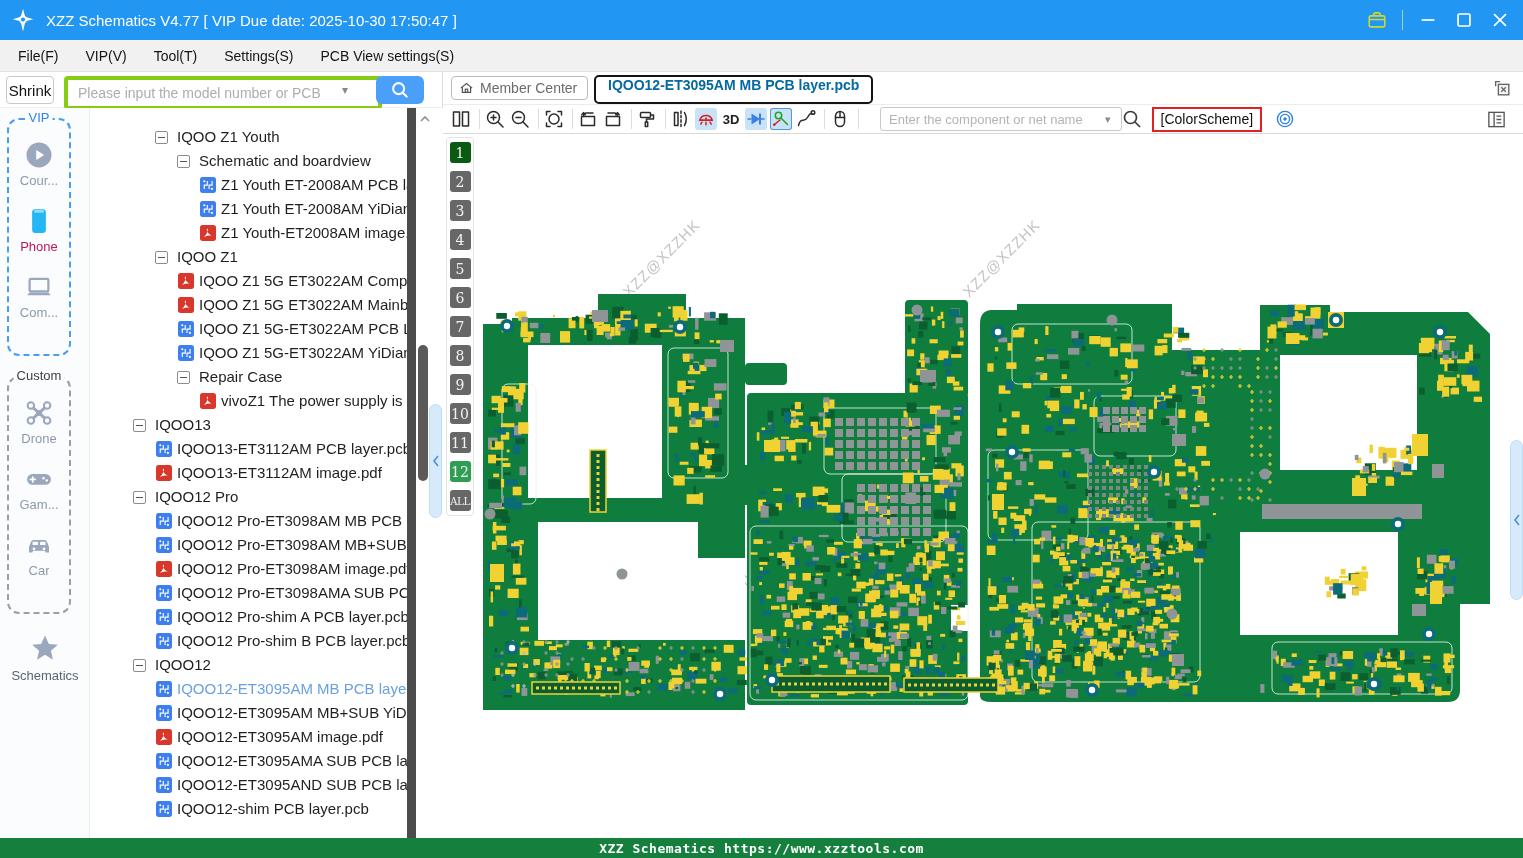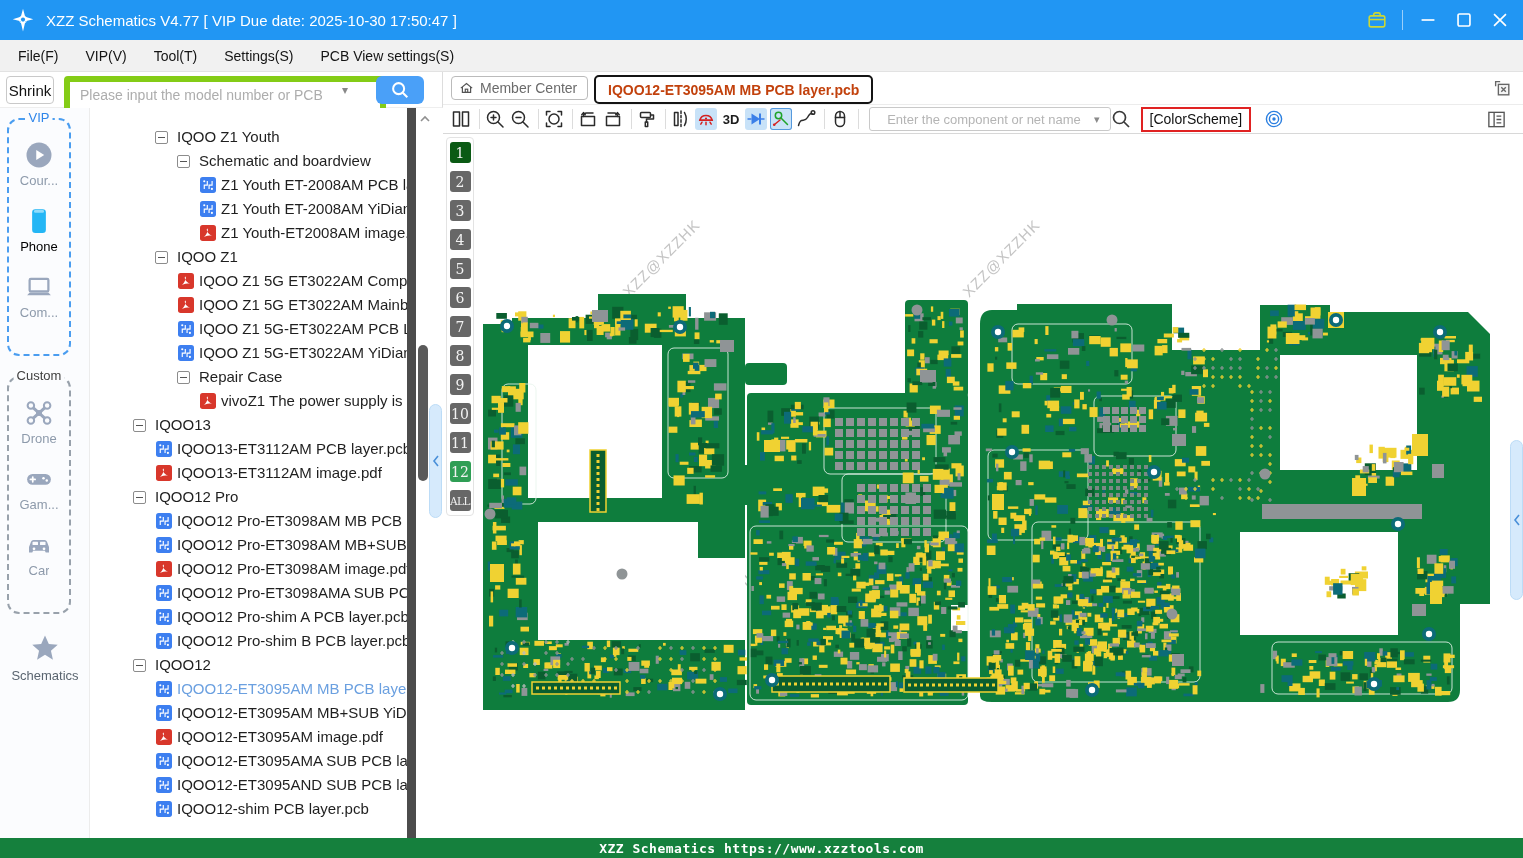--- a/index.html
+++ b/index.html
@@ -15,72 +15,72 @@
   .tb-sep{width:1px;height:20px;background:rgba(255,255,255,.55);}
   
   .menubar{left:0;top:40px;width:1523px;height:32px;background:#f1f1f1;border-bottom:1px solid #e2e2e2;
            display:flex;align-items:center;padding-left:18px;box-sizing:border-box;}
   .menu-item{font-size:14px;color:#141414;margin-right:27px;white-space:nowrap;cursor:default;}
   
   .searchrow{left:0;top:72px;width:443px;height:36px;background:#fff;border-right:1px solid #ddd;
              border-bottom:1px solid #eee;box-sizing:border-box;}
   .shrink-btn{position:absolute;left:6px;top:4px;width:48px;height:28px;border:1px solid #c9c9c9;border-radius:4px;
               background:#fff;font-size:15px;color:#111;display:flex;align-items:center;justify-content:center;}
-  .model-input{position:absolute;left:64px;top:4px;width:276px;height:26px;border:6px solid #84cc16;border-radius:4px;
+  .model-input{position:absolute;left:64px;top:4px;width:276px;height:26px;border:4px solid #84cc16;border-radius:4px;
                font-size:14px;color:#333;padding:0 24px 0 10px;font-family:"Liberation Sans",sans-serif;}
   .model-input::placeholder{color:#adadad;}
   .model-chevron{position:absolute;left:342px;top:11px;color:#888;font-size:12px;}
   .search-btn{position:absolute;left:376px;top:4px;width:48px;height:28px;background:#4aa0f8;border-radius:6px;
               display:flex;align-items:center;justify-content:center;cursor:pointer;}
   
   .rail{left:0;top:108px;width:90px;height:730px;background:#fbfcfe;border-right:1px solid #ececec;box-sizing:border-box;}
   .rail-group{position:absolute;left:7px;width:60px;border-radius:12px;}
   .rail-group.vip{top:10px;height:234px;border:2px dashed #4a9df0;}
   .rail-group.custom{top:268px;height:234px;border:2px dashed #98a1ab;}
   .rail-legend{position:absolute;top:-10px;left:50%;transform:translateX(-50%);background:#fbfcfe;
                padding:0 3px;font-size:13px;white-space:nowrap;}
   .rail-legend.vip-l{color:#2f86ea;}
   .rail-legend.cus-l{color:#404040;}
   .rail-items{display:flex;flex-direction:column;align-items:center;padding-top:20px;gap:18px;}
   .rail-item{display:flex;flex-direction:column;align-items:center;cursor:pointer;width:58px;}
   .rail-item .ric{width:30px;height:30px;}
   .rail-item .rlb{font-size:13px;color:#8d9aab;margin-top:3px;max-width:56px;overflow:hidden;white-space:nowrap;}
-  .rail-item.active .rlb{color:#000000;}
+  .rail-item.active .rlb{color:#be185d;}
   .favorites{position:absolute;left:0;top:524px;width:90px;display:flex;flex-direction:column;align-items:center;cursor:pointer;}
   .favorites .ric{width:34px;height:34px;}
   .favorites .rlb{font-size:13px;color:#5a6570;margin-top:2px;}
   
   .treepanel{left:90px;top:108px;width:353px;height:730px;background:#fff;overflow:hidden;}
   .trow{position:relative;height:24px;width:317px;overflow:hidden;white-space:nowrap;cursor:pointer;}
   .trow .tlabel{position:absolute;top:2px;font-size:15px;color:#1f1f1f;}
   .trow.sel .tlabel{color:#6ba0e0;}
   .expbox{position:absolute;top:5px;width:13px;height:13px;border:1px solid #8c8c8c;border-radius:2px;box-sizing:border-box;}
   .expbox::after{content:"";position:absolute;left:2px;right:2px;top:4.5px;height:1.5px;background:#555;}
   .ficon{position:absolute;top:3px;width:16px;height:16px;}
   .tree-splitter{position:absolute;left:317px;top:0;width:9px;height:730px;background:#4c4c4c;}
   .tree-scroll-up{position:absolute;left:328px;top:4px;width:14px;height:14px;color:#909090;}
   .tree-thumb{position:absolute;left:328px;top:237px;width:10px;height:136px;background:#5a5a5a;border-radius:5px;cursor:pointer;}
   
   .docheader{left:443px;top:72px;width:1080px;height:33px;background:#fff;border-bottom:1px solid #ececec;box-sizing:border-box;}
   .member-btn{position:absolute;left:8px;top:4px;height:24px;border:1px solid #bbb;border-radius:4px;background:#fff;
               display:flex;align-items:center;gap:5px;padding:0 10px 0 6px;color:#6b6b6b;font-size:14px;cursor:pointer;}
   .doc-tab{position:absolute;left:151px;top:3px;height:25px;border:2px solid #141414;border-radius:5px;background:#fff;
-           display:flex;align-items:center;padding:0 12px;font-size:14px;font-weight:700;color:#c2410c;cursor:pointer;}
+           display:flex;padding:0 12px;font-size:14px;font-weight:700;color:#0369a1;cursor:pointer;}
   .closeall{position:absolute;right:11px;top:6px;width:20px;height:20px;cursor:pointer;}
   
   .pcbtoolbar{left:443px;top:105px;width:1080px;height:29px;background:#fff;border-bottom:1px solid #d8d8d8;
               box-sizing:border-box;display:flex;align-items:center;padding-left:7px;}
   .titem{width:22px;height:22px;border-radius:3px;display:flex;align-items:center;justify-content:center;
          margin-right:3px;cursor:pointer;flex:0 0 auto;}
   .titem.active{background:#c8e2f8;}
   .titem.bordered{box-shadow:inset 0 0 0 1px #5599dd;}
   .tsep{width:1px;height:20px;background:#dcdcdc;margin:0 4px;flex:0 0 auto;}
   .t3d{font-size:13px;font-weight:700;color:#1c1c1c;}
   .net-input{width:212px;height:22px;border:1px solid #c9c9c9;border-radius:3px;font-size:13px;color:#444;
-             padding:0 20px 0 8px;margin-left:6px;font-family:"Liberation Sans",sans-serif;flex:0 0 auto;text-align:center;}
+             padding:0 20px 0 8px;margin-left:17px;font-family:"Liberation Sans",sans-serif;flex:0 0 auto;}
   .net-input::placeholder{color:#b4b4b4;}
   .net-chevron{color:#8a8a8a;font-size:11px;margin-left:-17px;flex:0 0 auto;}
   .mag2{width:22px;height:22px;margin-left:10px;flex:0 0 auto;cursor:pointer;}
   .colorscheme{height:21px;border:2px solid #e02222;display:flex;align-items:center;padding:0 7px;margin-left:9px;
                font-size:14px;color:#101010;cursor:pointer;flex:0 0 auto;background:#fff;}
   .eyeicon{width:22px;height:22px;margin-left:12px;flex:0 0 auto;cursor:pointer;}
   .paneltoggle{position:absolute;right:16px;top:109px;width:21px;height:21px;cursor:pointer;}
   
   .canvas{left:443px;top:134px;width:1080px;height:704px;background:#fff;overflow:hidden;}
   .layercol{position:absolute;left:3px;top:3px;width:26px;background:#fff;border:1px solid #e3e3e3;border-radius:4px;

